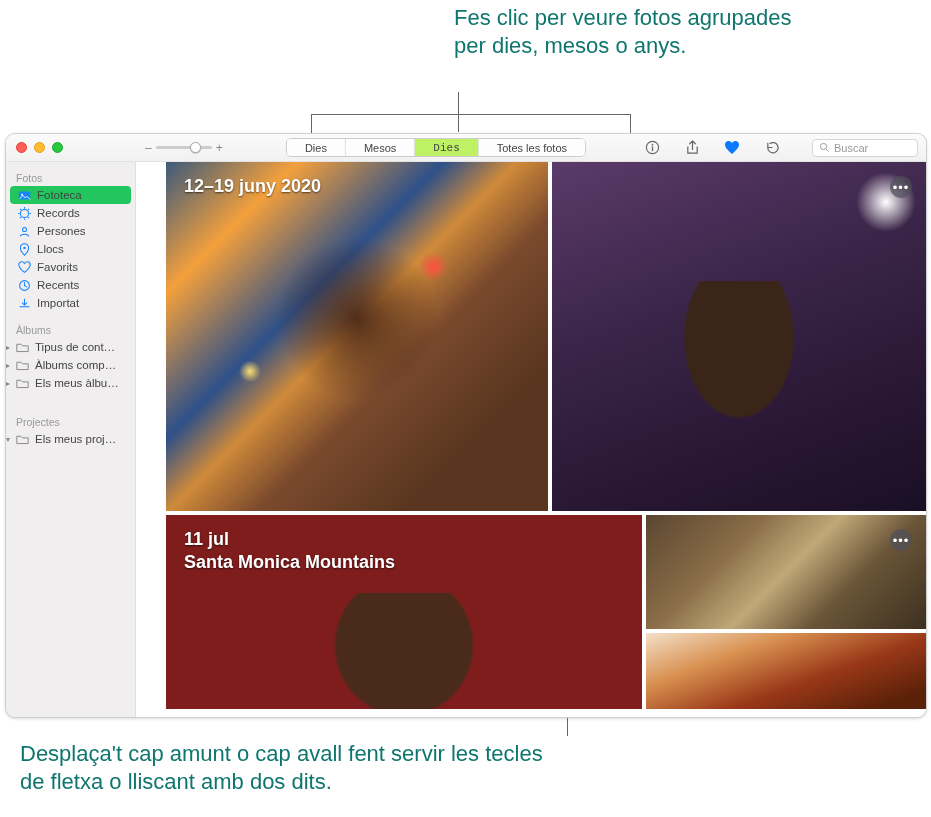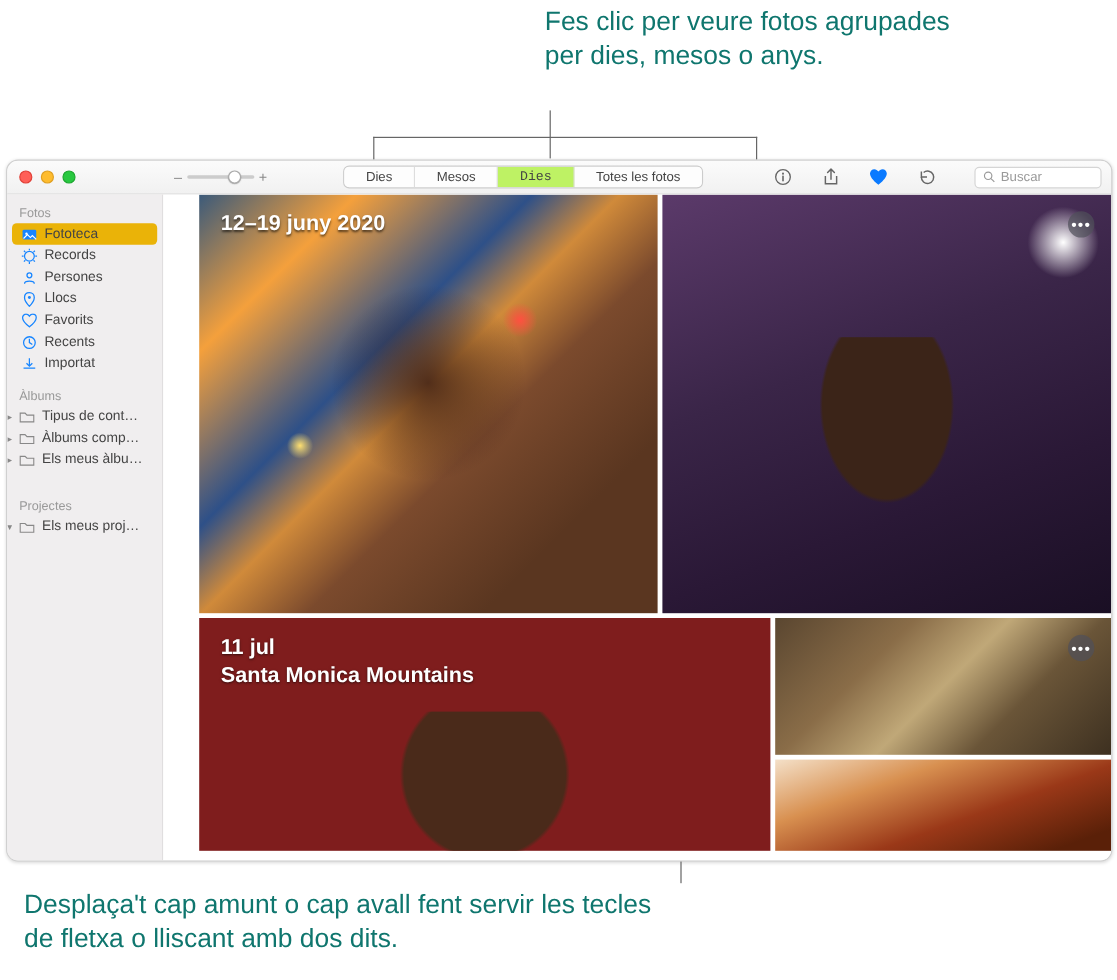--- a/index.html
+++ b/index.html
@@ -73,21 +73,21 @@
 
   .search-box { display:flex; align-items:center; gap:4px; background:#fff; border:1px solid #d5d5d5; border-radius:4px; padding:1px 6px; font-size:11px; color:#999; width:106px; height:18px; margin-left:8px;}
 
   .content { flex:1; display:flex; overflow:hidden; }
   .sidebar {
     width: 130px; background:#f0eeef; border-right:1px solid #e0dedf;
     padding: 6px 0; font-size:11.5px; color:#444; overflow:hidden;
   }
   .sb-header { font-size:10.5px; color:#999; padding:4px 10px 2px; font-weight:500;}
   .sb-item { display:flex; align-items:center; gap:6px; padding:2px 10px 2px 12px; height:18px; white-space:nowrap; overflow:hidden; text-overflow:ellipsis;}
-  .sb-item.active { background:#eab308; border-radius:4px; margin:0 4px; padding-left:8px;}
+  .sb-item.active { background:#22c55e; border-radius:4px; margin:0 4px; padding-left:8px;}
   .sb-icon { width:13px; height:13px; flex-shrink:0; display:flex; align-items:center; justify-content:center; color:#1785ff; }
   .sb-sub .sb-item { padding-left:24px; }
   .sb-arrow { font-size:8px; color:#888; width:8px; display:inline-block;}
   .sb-row { display:flex; align-items:center; }
 
   .main { flex:1; background:#fff; overflow:hidden; position:relative; padding-left:30px;}
   .day-group { position:relative; }
   .group1 { height:349px; display:flex; gap:4px; margin-bottom:4px;}
   .ph { position:relative; overflow:hidden; }
   .ph1a { flex:1.02; background: linear-gradient(135deg,#3b5a7a 0%,#f4a03c 18%,#2e5088 38%,#d08a3a 48%,#7b4a2d 60%,#5a3620 80%); }

